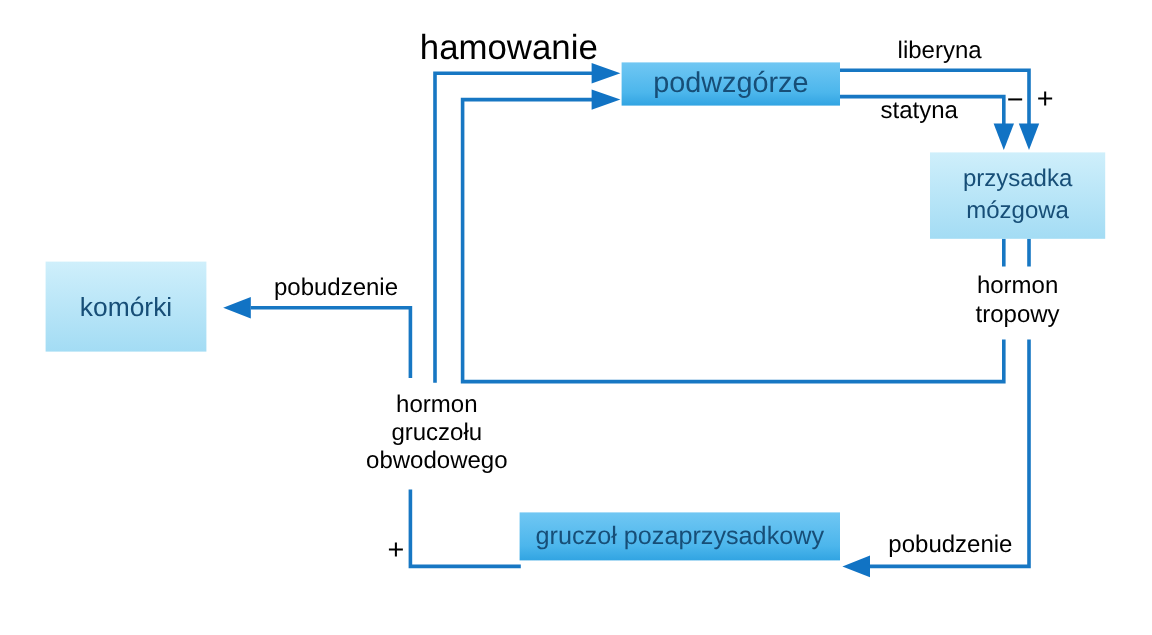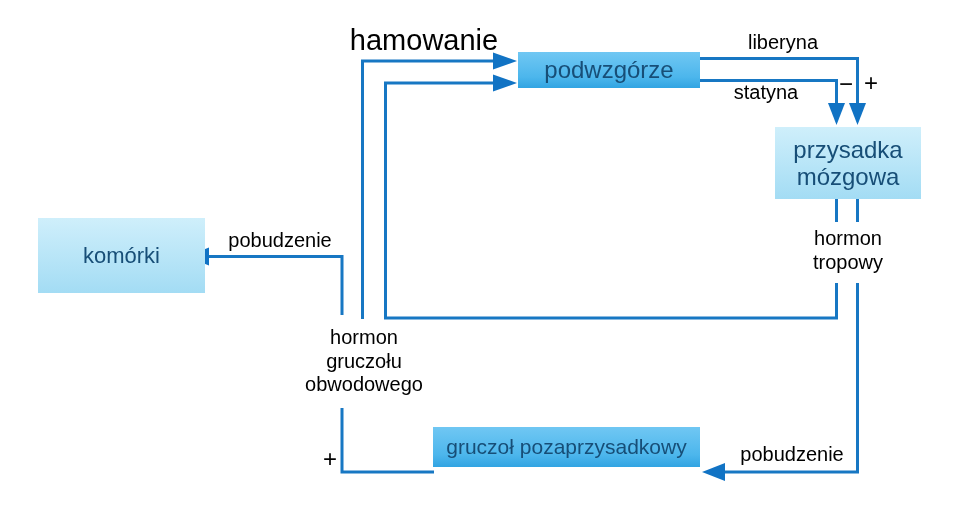--- a/index.html
+++ b/index.html
@@ -21,23 +21,23 @@
   .node {
     position: absolute;
     display: flex;
     align-items: center;
     justify-content: center;
     text-align: center;
     color: #174e77;
   }
   .node.bright { background: linear-gradient(180deg, #70c7f3 0%, #4cb6ec 70%, #31a4e2 100%); }
   .node.light  { background: linear-gradient(180deg, #cfeffb 0%, #a3dcf4 100%); }
-  .node-komorki   { left: 38px;  top: 218px; width: 167px; height: 75px; font-size: 22px; }
+  .node-komorki   { left: 38px;  top: 218px; width: 134px; height: 75px; font-size: 22px; }
   .node-podwzgorze{ left: 518px; top: 52px;  width: 182px; height: 36px; font-size: 24px; }
-  .node-przysadka { left: 775px; top: 127px; width: 146px; height: 72px; font-size: 24px; line-height: 27px; }
+  .node-przysadka { left: 775px; top: 127px; width: 146px; height: 72px; font-size: 20px; line-height: 27px; }
   .node-gruczol   { left: 433px; top: 427px; width: 267px; height: 40px; font-size: 21px; }
   .lbl {
     position: absolute;
     color: #000000;
     font-size: 20px;
     line-height: 23.5px;
     white-space: pre-line;
     text-align: center;
     transform: translateX(-50%);
   }

